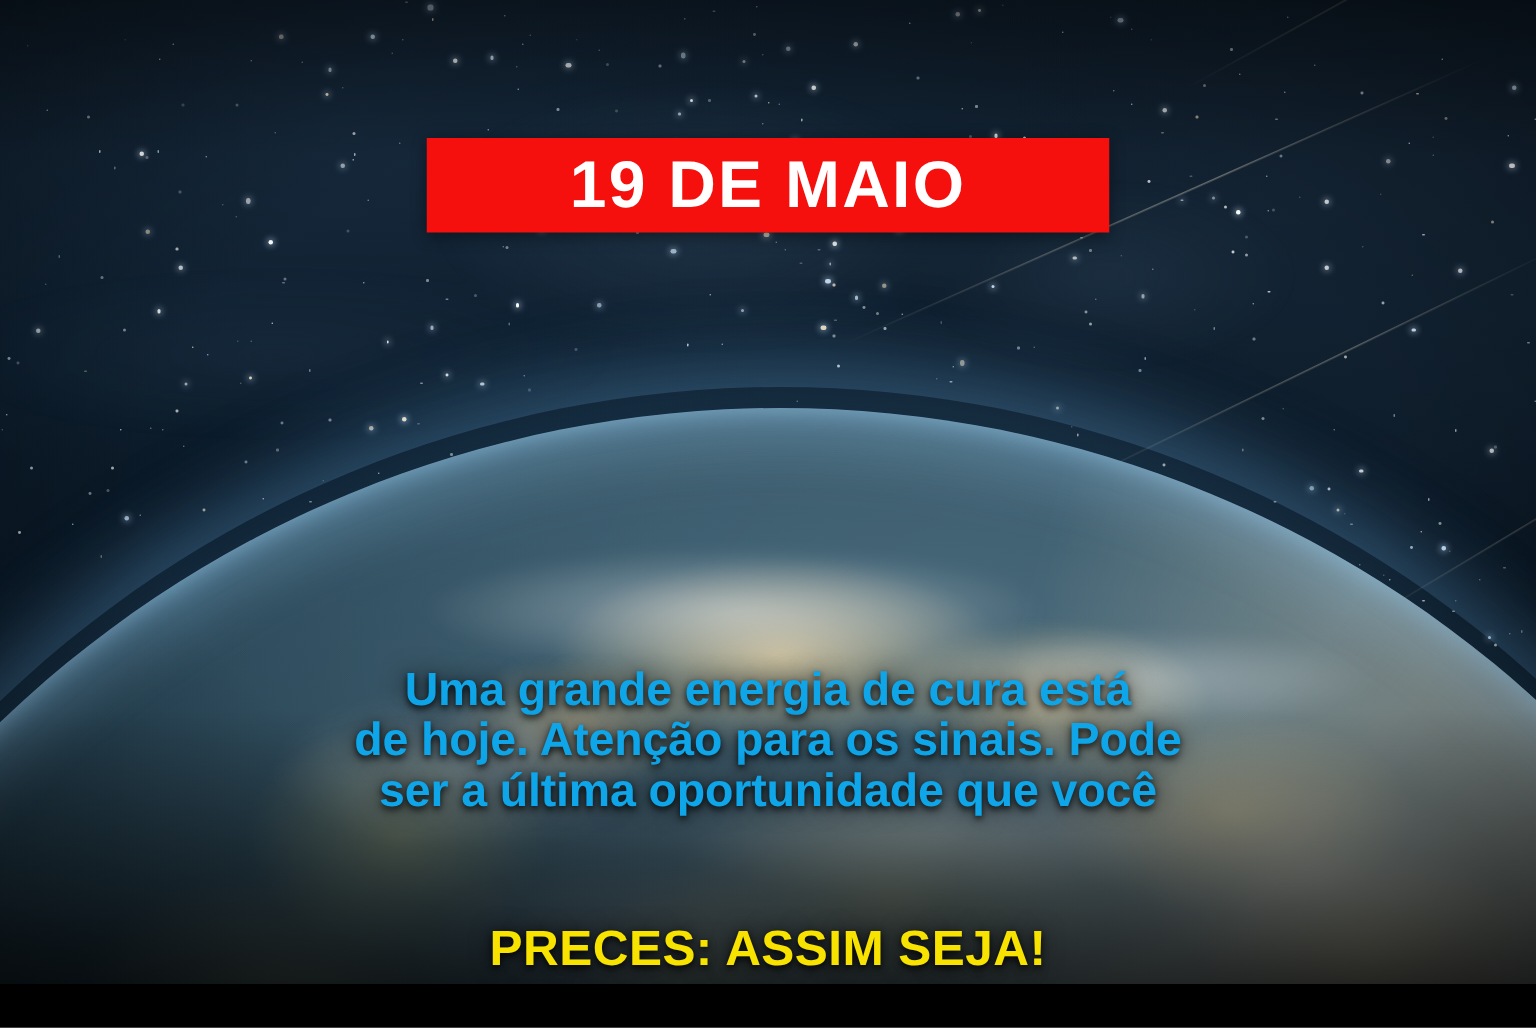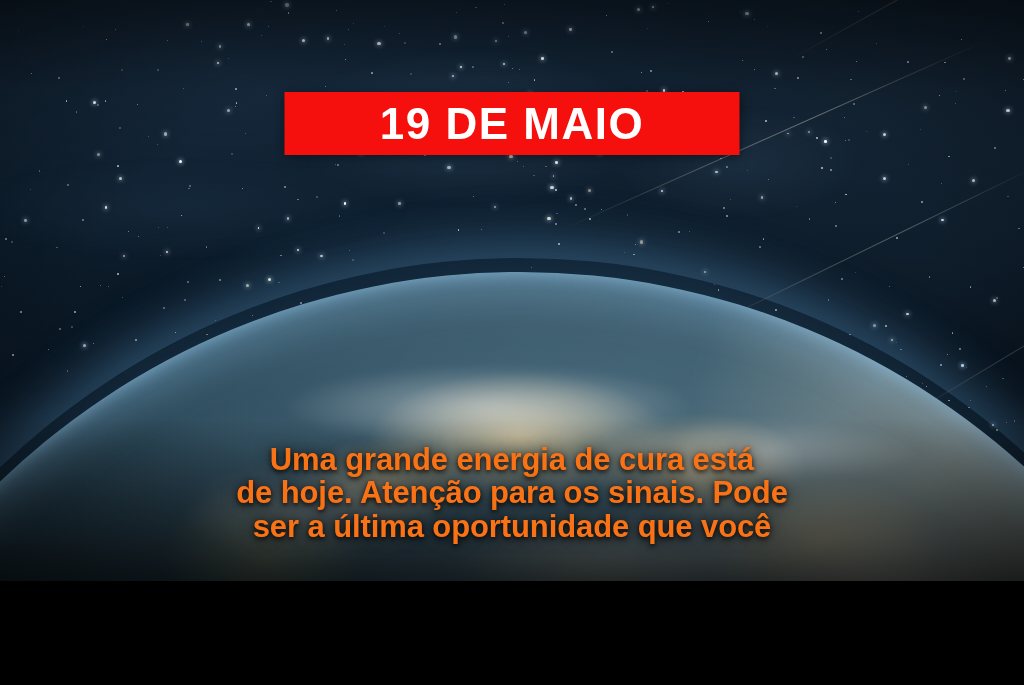--- a/index.html
+++ b/index.html
@@ -8,21 +8,21 @@
     padding: 0;
     background: #000;
   }
   body {
     font-family: "Liberation Sans", sans-serif;
   }
 
   #poster {
     position: relative;
     width: 1024px;
-    height: 581px;
+    height: 656px;
     overflow: hidden;
     background: #060d16;
     user-select: none;
   }
 
   
   .layer {
     position: absolute;
     inset: 0;
     pointer-events: none;
@@ -240,21 +240,21 @@
   }
   #headline .hl-line { display: block; white-space: nowrap; }
 
   
   #body-copy {
     position: absolute;
     left: 0;
     right: 0;
     top: 443px;
     text-align: center;
-    color: #f97316;
+    color: #0ea5e9;
     font-size: 31px;
     font-weight: bold;
     line-height: 1.08;
     letter-spacing: -0.1px;
     text-shadow:
       0 2px 5px rgba(0,0,0,0.85),
       0 0 16px rgba(0,0,0,0.70);
     padding: 0 26px;
   }
   #body-copy .bc-line { display: block; white-space: nowrap; }

